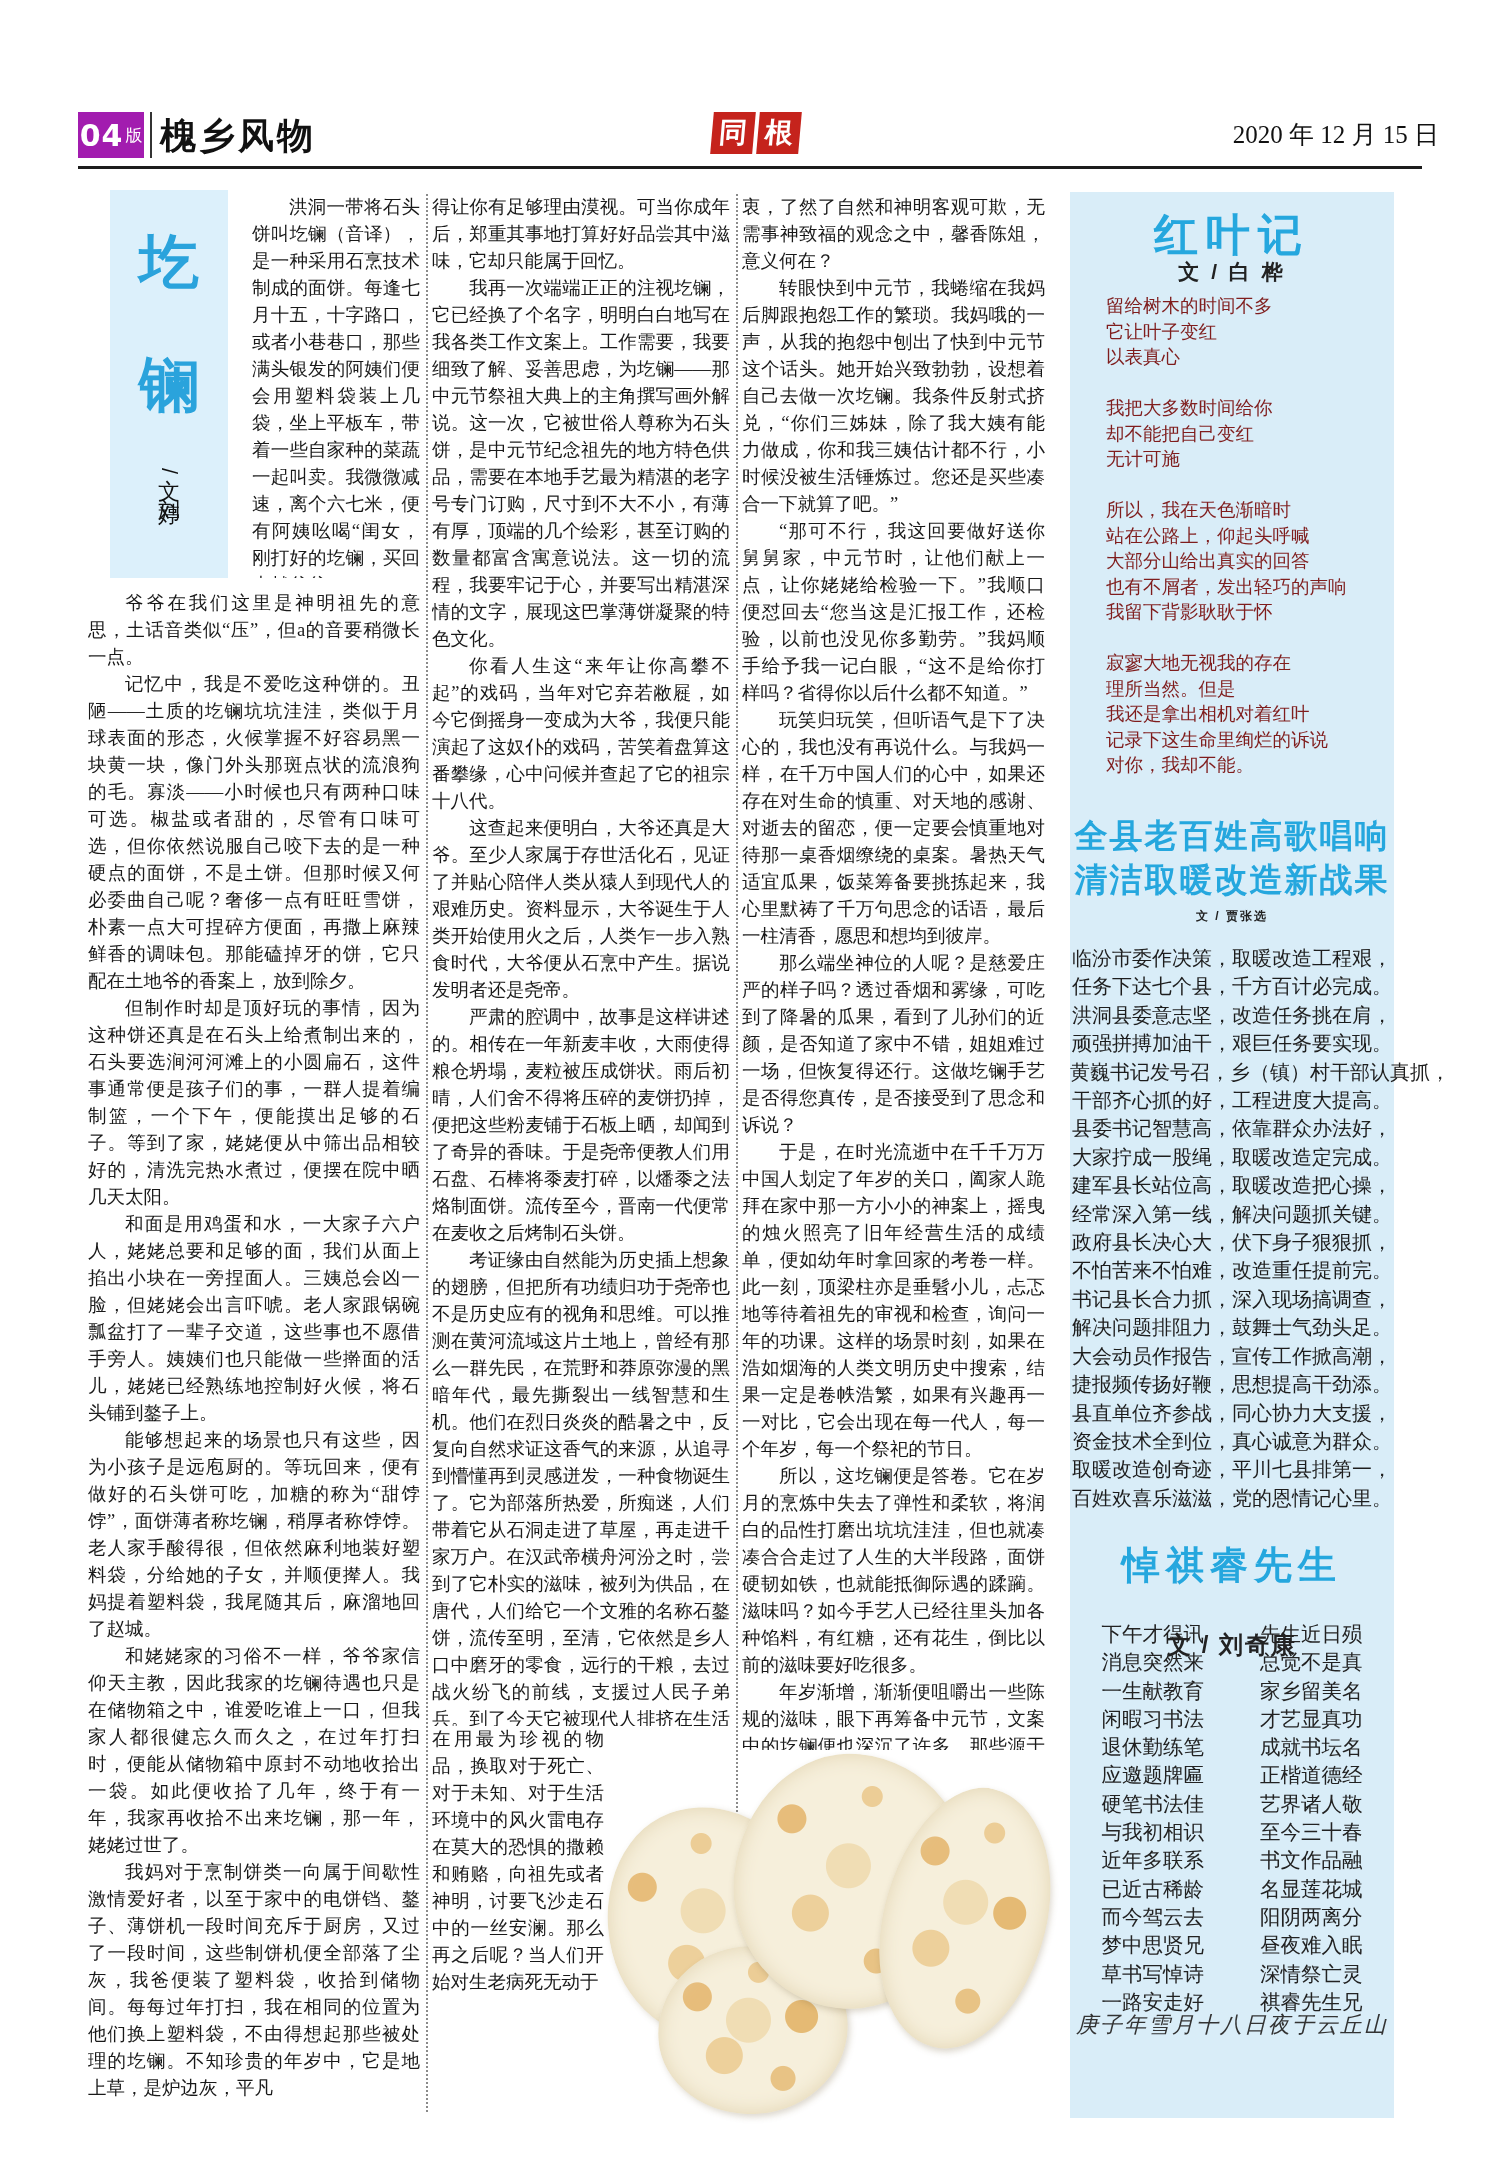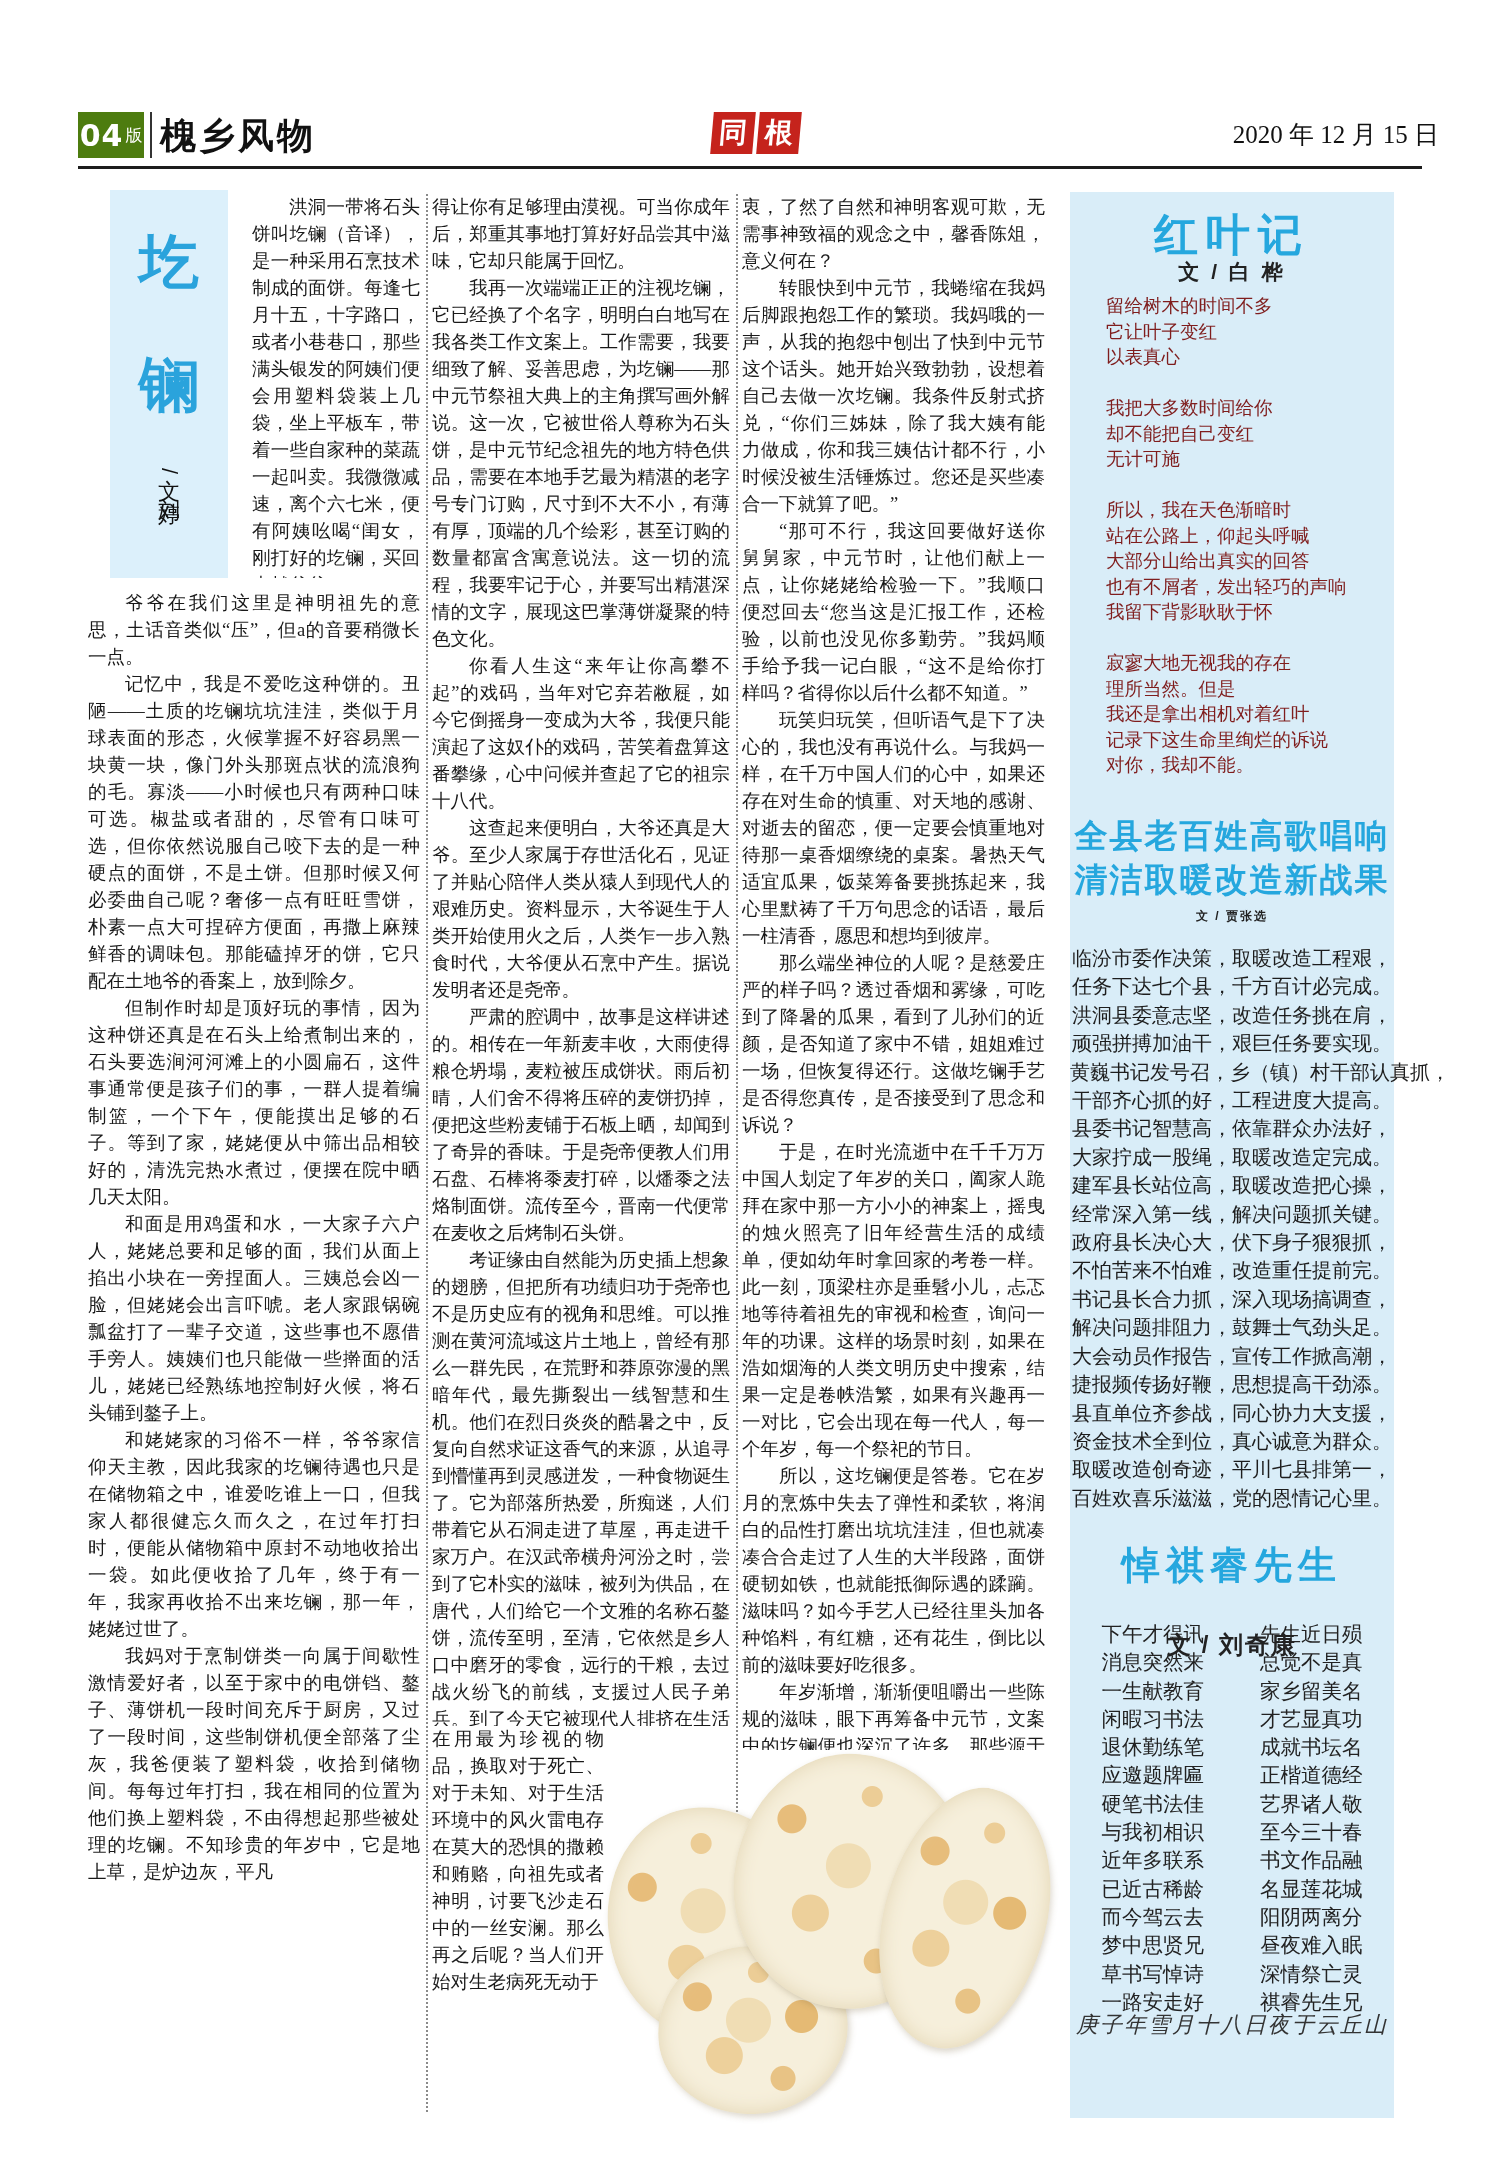--- a/index.html
+++ b/index.html
@@ -1,21 +1,21 @@
 <!DOCTYPE html>
 <html><head>
 <meta charset="utf-8">
 <style>
   html,body{margin:0;padding:0;}
   body{width:1500px;height:2166px;position:relative;background:#ffffff;
        font-family:"Liberation Serif",serif;color:#161616;overflow:hidden;}
   .abs{position:absolute;}
 
   
-  .page-badge{left:78px;top:112px;width:66px;height:46px;background:#4d7c0f;color:#fff;
+  .page-badge{left:78px;top:112px;width:66px;height:46px;background:#a21caf;color:#fff;
     display:flex;align-items:center;justify-content:center;font-family:"DejaVu Sans",sans-serif;}
   .page-badge .num{font-size:30px;font-weight:bold;letter-spacing:1px;}
   .page-badge .ban{font-size:17px;margin-left:2px;}
   .hdr-divider{left:150px;top:112px;width:2px;height:46px;background:#333;}
   .section-title{left:160px;top:112px;font-family:"DejaVu Sans",sans-serif;font-weight:bold;
     font-size:36px;letter-spacing:3px;color:#111;}
   .masthead{left:712px;top:112px;display:flex;gap:4px;}
   .masthead .mchar{width:42px;height:42px;background:#c5231c;color:#fff;display:flex;
     align-items:center;justify-content:center;font-family:"DejaVu Sans",sans-serif;
     font-weight:bold;font-size:28px;transform:skewX(-5deg);}
@@ -107,20 +107,21 @@
 </div>
 
 <div class="abs bodytext col1-narrow">
   <div class="para">洪洞一带将石头饼叫圪镧（音译），是一种采用石烹技术制成的面饼。每逢七月十五，十字路口，或者小巷巷口，那些满头银发的阿姨们便会用塑料袋装上几袋，坐上平板车，带着一些自家种的菜蔬一起叫卖。我微微减速，离个六七米，便有阿姨吆喝“闺女，刚打好的圪镧，买回去献爷爷”。</div>
 </div>
 <div class="abs bodytext col1-full">
     <div class="para">爷爷在我们这里是神明祖先的意思，土话音类似“压”，但a的音要稍微长一点。</div>
     <div class="para">记忆中，我是不爱吃这种饼的。丑陋——土质的圪镧坑坑洼洼，类似于月球表面的形态，火候掌握不好容易黑一块黄一块，像门外头那斑点状的流浪狗的毛。寡淡——小时候也只有两种口味可选。椒盐或者甜的，尽管有口味可选，但你依然说服自己咬下去的是一种硬点的面饼，不是土饼。但那时候又何必委曲自己呢？奢侈一点有旺旺雪饼，朴素一点大可捏碎方便面，再撒上麻辣鲜香的调味包。那能磕掉牙的饼，它只配在土地爷的香案上，放到除夕。</div>
     <div class="para">但制作时却是顶好玩的事情，因为这种饼还真是在石头上给煮制出来的，石头要选涧河河滩上的小圆扁石，这件事通常便是孩子们的事，一群人提着编制篮，一个下午，便能摸出足够的石子。等到了家，姥姥便从中筛出品相较好的，清洗完热水煮过，便摆在院中晒几天太阳。</div>
     <div class="para">和面是用鸡蛋和水，一大家子六户人，姥姥总要和足够的面，我们从面上掐出小块在一旁捏面人。三姨总会凶一脸，但姥姥会出言吓唬。老人家跟锅碗瓢盆打了一辈子交道，这些事也不愿借手旁人。姨姨们也只能做一些擀面的活儿，姥姥已经熟练地控制好火候，将石头铺到鏊子上。</div>
+    <div class="para">能够想起来的场景也只有这些，因为小孩子是远庖厨的。等玩回来，便有做好的石头饼可吃，加糖的称为“甜饽饽”，面饼薄者称圪镧，稍厚者称饽饽。老人家手酸得很，但依然麻利地装好塑料袋，分给她的子女，并顺便撵人。我妈提着塑料袋，我尾随其后，麻溜地回了赵城。</div>
     <div class="para">和姥姥家的习俗不一样，爷爷家信仰天主教，因此我家的圪镧待遇也只是在储物箱之中，谁爱吃谁上一口，但我家人都很健忘久而久之，在过年打扫时，便能从储物箱中原封不动地收拾出一袋。如此便收拾了几年，终于有一年，我家再收拾不出来圪镧，那一年，姥姥过世了。</div>
     <div class="para">我妈对于烹制饼类一向属于间歇性激情爱好者，以至于家中的电饼铛、鏊子、薄饼机一段时间充斥于厨房，又过了一段时间，这些制饼机便全部落了尘灰，我爸便装了塑料袋，收拾到储物间。每每过年打扫，我在相同的位置为他们换上塑料袋，不由得想起那些被处理的圪镧。不知珍贵的年岁中，它是地上草，是炉边灰，平凡</div>
   </div>
 
 <div class="abs vdivider vd1"></div>
 
 <div class="abs bodytext col2-main">
   <div class="cont">得让你有足够理由漠视。可当你成年后，郑重其事地打算好好品尝其中滋味，它却只能属于回忆。</div>
   <div>
       <div class="para">我再一次端端正正的注视圪镧，它已经换了个名字，明明白白地写在我各类工作文案上。工作需要，我要细致了解、妥善思虑，为圪镧——那中元节祭祖大典上的主角撰写画外解说。这一次，它被世俗人尊称为石头饼，是中元节纪念祖先的地方特色供品，需要在本地手艺最为精湛的老字号专门订购，尺寸到不大不小，有薄有厚，顶端的几个绘彩，甚至订购的数量都富含寓意说法。这一切的流程，我要牢记于心，并要写出精湛深情的文字，展现这巴掌薄饼凝聚的特色文化。</div>

